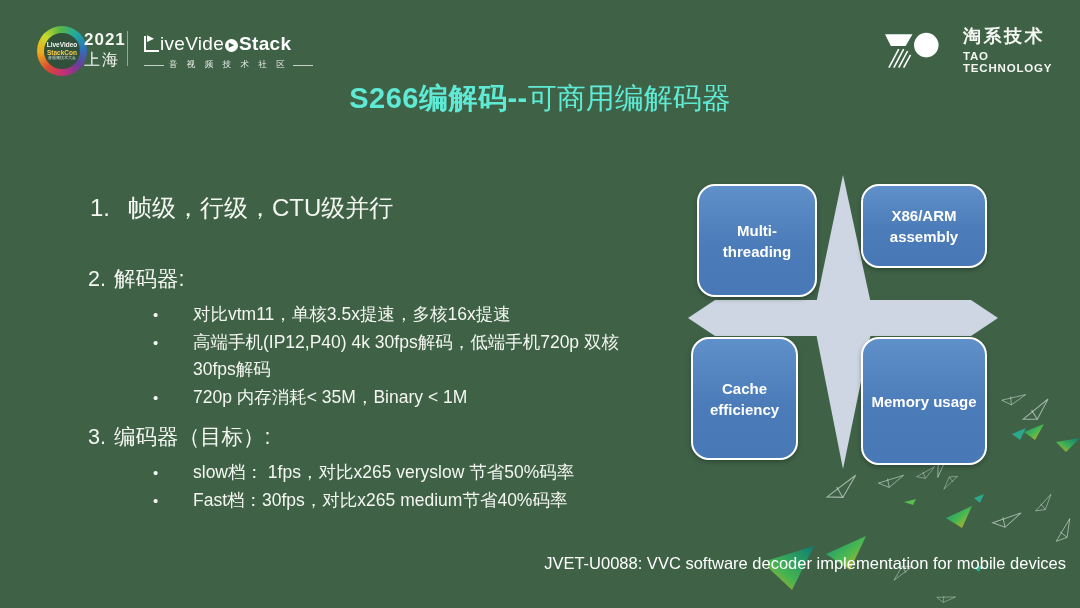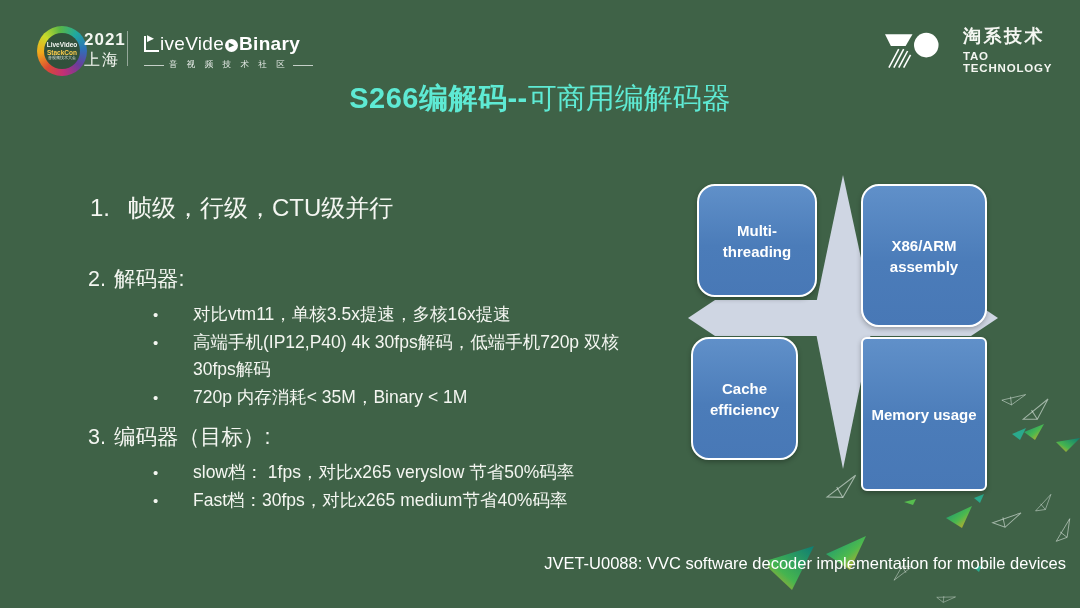--- a/index.html
+++ b/index.html
@@ -60,23 +60,23 @@
 
   
   .diagram{left:685px;top:172px;width:316px;height:300px;z-index:2;}
   .cross{position:absolute;left:0;top:0;}
   .dbox{position:absolute;border:2.5px solid #fff;border-radius:18px;
     background:linear-gradient(180deg,#6090c9 0%,#4b7cb9 55%,#4878b6 100%);
     box-shadow:0 2px 5px rgba(0,0,0,.28);
     display:flex;align-items:center;justify-content:center;text-align:center;
     color:#fff;font-weight:bold;font-size:15px;line-height:1.4;padding:4px;box-sizing:border-box;}
   .dbox.tl{left:12px;top:12px;width:120px;height:113px;}
-  .dbox.tr{left:176px;top:12px;width:126px;height:143px;}
+  .dbox.tr{left:176px;top:12px;width:126px;height:84px;}
   .dbox.bl{left:6px;top:165px;width:107px;height:123px;}
-  .dbox.br{left:176px;top:165px;width:126px;height:154px;border-radius:6px;}
+  .dbox.br{left:176px;top:165px;width:126px;height:128px;}
 
   
   .footer{right:14px;top:554px;font-size:16.5px;color:#fff;z-index:3;}
 
   .decor{right:0;bottom:0;z-index:1;}
 </style>
 </head>
 <body>
 
 <div class="slide">
@@ -93,21 +93,21 @@
     <div class="conf-city">上海</div>
   </div>
   <div class="abs vdiv"></div>
   <div class="abs wordmark">
     <div class="wm-top">
       <span class="wm-flag">
           <span>▶</span>
         </span>
         <span>iveVide</span>
         <span class="wm-play">▶</span>
-        <span class="wm-bold">Binary</span>
+        <span class="wm-bold">Stack</span>
     </div>
     <div class="wm-sub">
       <span class="wm-dash"></span>
       <span>音 视 频 技 术 社 区</span>
       <span class="wm-dash"></span>
     </div>
   </div>
 
   <div class="abs tao">
     <svg width="56" height="42" viewBox="0 0 56 42">

